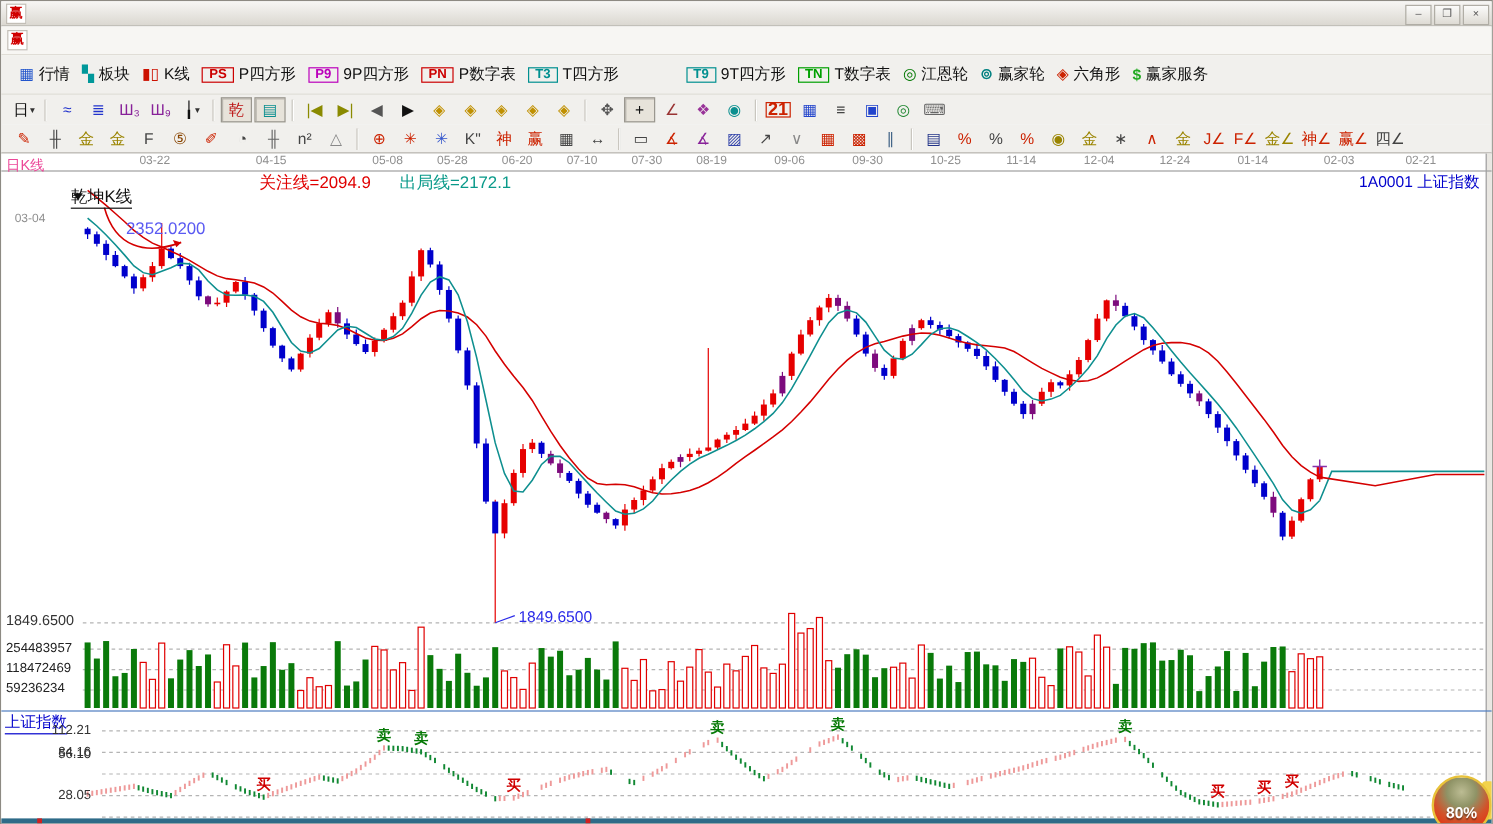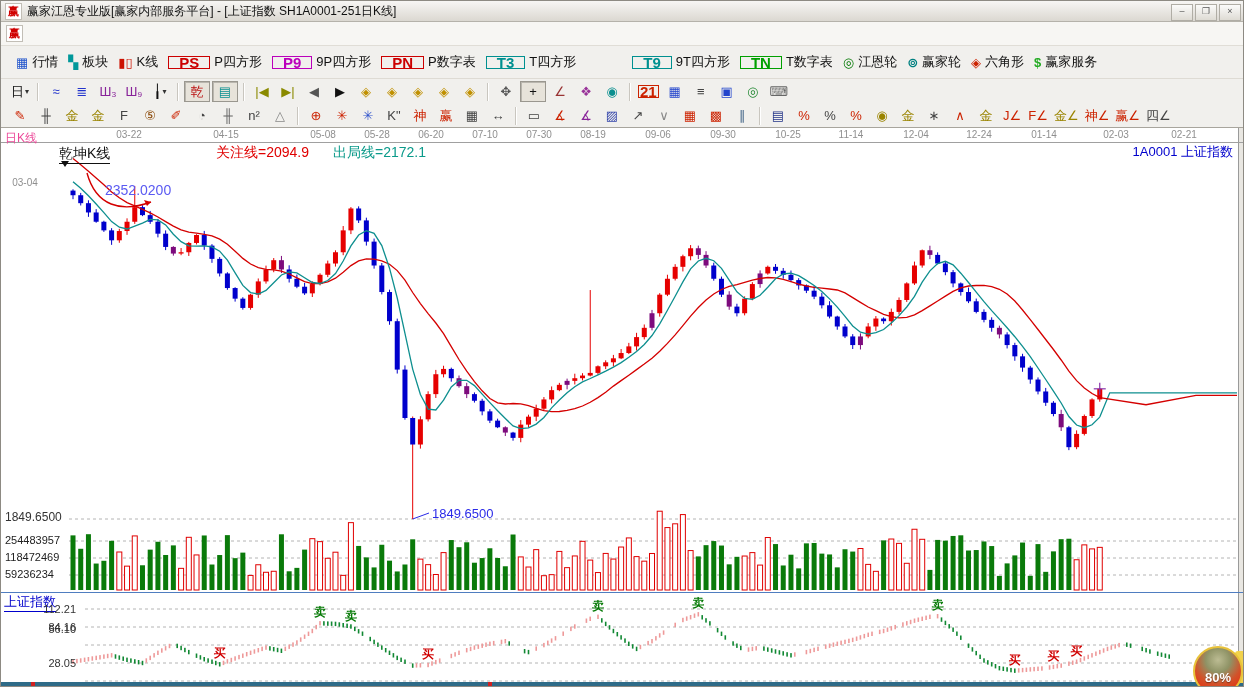--- a/index.html
+++ b/index.html
@@ -14,21 +14,21 @@
   
   .menubar{position:absolute;left:0;top:21px;width:1244px;height:24px;background:#f7f6f3;border-bottom:1px solid #e0ddd6;display:flex;align-items:center;padding-left:5px;box-sizing:border-box;}
   .menu-item{font-size:13px;color:#111;padding:2px 8px;cursor:default;}
   
   .toolbar{position:absolute;left:0;width:1244px;background:#f1f0ed;display:flex;align-items:center;box-sizing:border-box;}
   .tb-quick{top:45px;height:33px;border-bottom:1px solid #dedbd4;padding-left:10px;}
   .tb-view{top:78px;height:25px;padding-left:6px;}
   .tb-draw{top:103px;height:24px;border-bottom:1px solid #a8a59d;padding-left:6px;}
   .qbtn{display:flex;align-items:center;gap:4px;padding:2px 5px;font-size:13px;color:#111;white-space:nowrap;}
   .qicon{font-weight:bold;font-size:13px;}
-  .qicon.box{font-size:15px;border:1px solid currentColor;padding:0 10px;line-height:11px;font-weight:bold;text-align:center;}
+  .qicon.box{font-size:11px;border:1px solid currentColor;padding:0 5px;line-height:11px;font-weight:bold;text-align:center;}
   .tbtn{min-width:20px;height:19px;display:flex;align-items:center;justify-content:center;font-size:13px;padding:0 2px;margin:0 1px;white-space:nowrap;}
   .tbtn.pressed{border:1px solid #9a978f;background:#e7e3da;box-shadow:inset 1px 1px 0 #b9b6ae;}
   .tbtn .box{font-size:15px;border:1.5px solid currentColor;padding:0 1px;font-weight:bold;line-height:11px;}
   .tsep{width:1px;height:18px;background:#c9c6bf;border-right:1px solid #fff;margin:0 4px;}
   .suffix{font-size:8px;color:#333;margin-left:1px;}
   
   .chart-bg{position:absolute;left:0;top:127px;width:1244px;height:560px;background:#fff;}
   .rightstrip{position:absolute;left:1238px;top:127px;width:6px;height:560px;background:#e9e7e2;}
   .chart-right-border{position:absolute;left:1237px;top:127px;width:1px;height:554px;background:#9a9a9a;}
   .dateaxis{position:absolute;left:0;top:128px;width:1244px;height:13px;border-bottom:1px solid #a0a0a0;}
@@ -42,21 +42,20 @@
   .badge span{color:#fff;font-size:13px;font-weight:bold;margin-bottom:9px;text-shadow:0 1px 1px rgba(0,0,0,.4);}
   .badge-notch{position:absolute;left:1234px;top:650px;width:10px;height:32px;background:#f2d24b;border-radius:3px;z-index:4;}
 </style>
 </head>
 <body>
 
 <div class="app">
 
   <div class="titlebar">
     <div class="logo">赢</div>
-    <div class="title-text">赢家江恩专业版[赢家内部服务平台] - [上证指数  SH1A0001-251日K线]</div>
     <div class="wincontrols">
         <div class="winbtn">–</div>
         <div class="winbtn">❐</div>
         <div class="winbtn">×</div>
       </div>
   </div>
 
   <div class="menubar">
     <div class="logo">赢</div>
   </div>
@@ -1041,21 +1040,21 @@
       <text x="596.96" y="608.8" text-anchor="middle" font-size="12" font-weight="bold" fill="#067a06">卖</text>
       <text x="697.3199999999999" y="606.3" text-anchor="middle" font-size="12" font-weight="bold" fill="#067a06">卖</text>
       <text x="936.64" y="608.2" text-anchor="middle" font-size="12" font-weight="bold" fill="#067a06">卖</text>
       <text x="1013.8399999999999" y="662.7" text-anchor="middle" font-size="12" font-weight="bold" fill="#d00000">买</text>
       <text x="1052.44" y="658.9" text-anchor="middle" font-size="12" font-weight="bold" fill="#d00000">买</text>
       <text x="1075.6" y="653.7" text-anchor="middle" font-size="12" font-weight="bold" fill="#d00000">买</text>
     </svg>
 
   <div class="ann" style="left:4px;top:129px;font-size:12px;color:#ec4899;">日K线</div>
   <div class="ann" style="right:10px;top:142px;font-size:13px;color:#0000cc;">1A0001  上证指数</div>
-  <div class="ann" style="left:58px;top:144px;font-size:14px;color:#111;border-bottom:1px solid #111;">乾坤K线</div>
+  <div class="ann" style="left:58px;top:154px;font-size:14px;color:#111;border-bottom:1px solid #111;">乾坤K线</div>
   <div class="ann" style="left:215px;top:143px;font-size:14px;color:#e00000;">关注线=2094.9</div>
   <div class="ann" style="left:332px;top:143px;font-size:14px;color:#0a9a8a;">出局线=2172.1</div>
   <div class="ann" style="left:104px;top:181px;font-size:14px;color:#5a5af2;">2352.0200</div>
   <div class="ann" style="left:431px;top:505px;font-size:13px;color:#2a2ae8;">1849.6500</div>
   <div class="ann" style="left:4px;top:509px;font-size:12px;color:#333;">1849.6500</div>
   <div id="vol-axis">
       <div class="ann" style="left: 4px; top: 533px; font-size: 11px; color: rgb(34, 34, 34);">254483957</div>
       <div class="ann" style="left: 4px; top: 550px; font-size: 11px; color: rgb(34, 34, 34);">118472469</div>
       <div class="ann" style="left: 4px; top: 567px; font-size: 11px; color: rgb(34, 34, 34);">59236234</div>
     </div>

